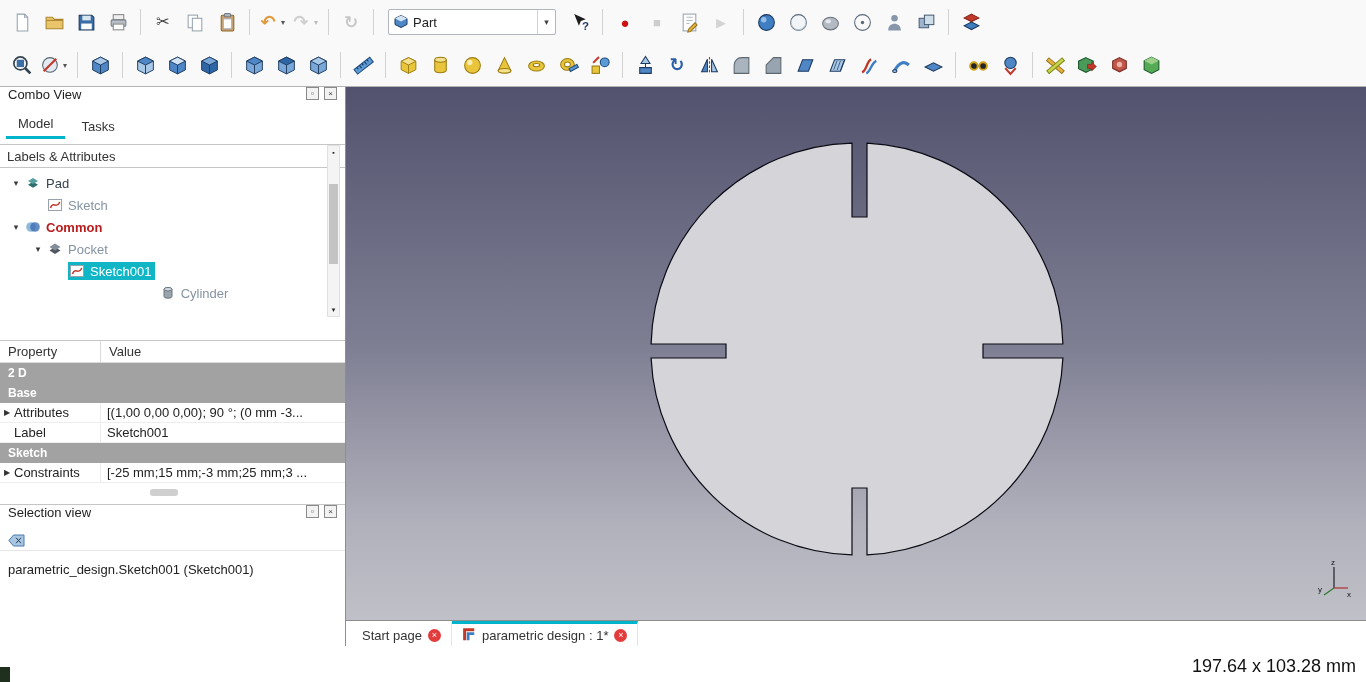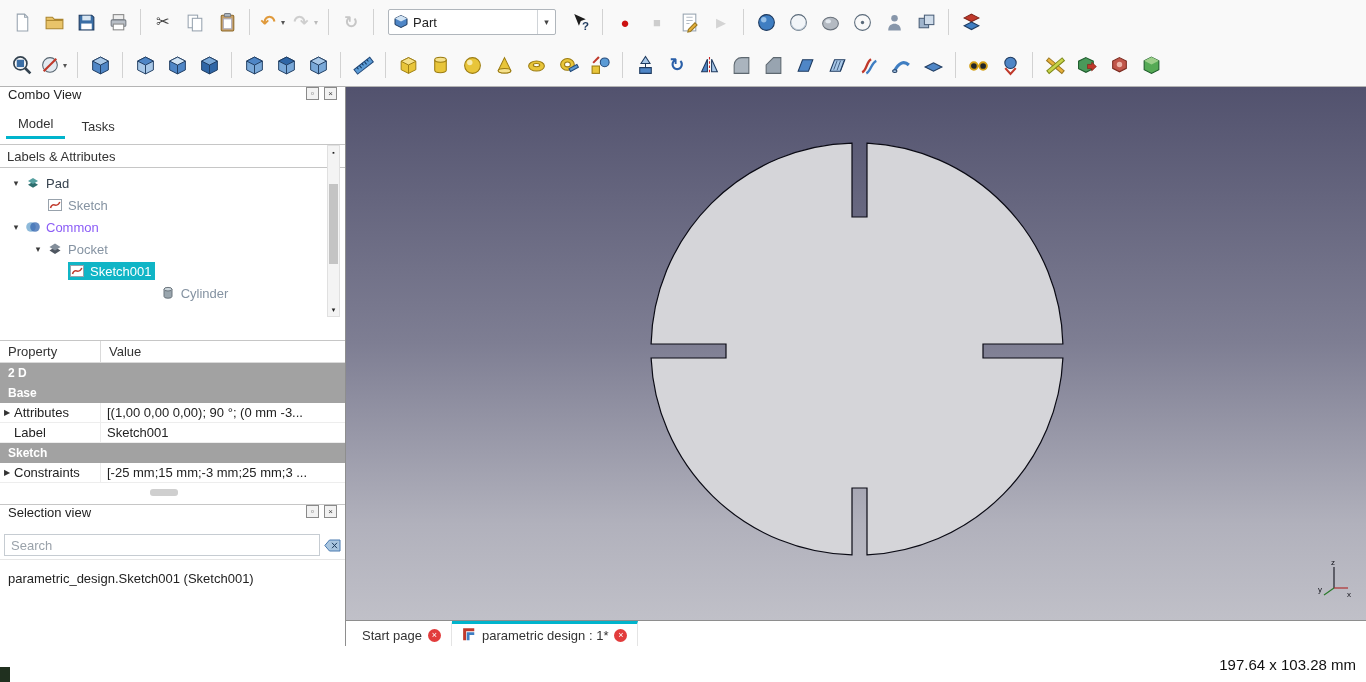--- a/index.html
+++ b/index.html
@@ -30,21 +30,21 @@
   #viewport3d svg.model{position:absolute;left:0;top:0;width:100%;height:100%}
   .axis-ind{position:absolute;right:14px;bottom:22px;width:36px;height:40px}
 
   
   #doc-tabs{height:26px;background:#fff;display:flex;align-items:stretch;border-top:1px solid #8e8e8e;padding-left:6px}
   .doc-tab{display:flex;align-items:center;gap:6px;padding:0 10px;color:#333;border-right:1px solid #e4e4e4;border-top:3px solid transparent}
   .doc-tab.active{border-top:3px solid #00b4cc}
   .doc-tab .fc-ic svg{width:14px;height:14px;display:block}
   .doc-close{width:13px;height:13px;border-radius:50%;background:#e23c3c;color:#fff;font-size:9px;line-height:1;display:flex;align-items:center;justify-content:center}
   #status-strip{height:36px;background:#fff;position:relative}
-  #status-dims{position:absolute;right:10px;top:10px;color:#111;font-size:15px}
+  #status-dims{position:absolute;right:10px;top:10px;color:#111;font-size:18px}
   #corner-grip{position:absolute;left:0;bottom:0;width:10px;height:15px;background:#20301f}
 
   
   .panel-title-row{height:26px;display:flex;align-items:flex-start;padding:0 8px;color:#222;flex:0 0 auto}
   .win-btns{margin-left:auto;display:flex;gap:5px}
   .win-btn{width:13px;height:13px;border:1px solid #8a8a8a;background:#f2f2f2;display:flex;align-items:center;justify-content:center;font-size:8px;line-height:1;color:#444;cursor:pointer}
   .cv-tabs{display:flex;height:26px;align-items:flex-end;padding-left:6px;gap:4px;flex:0 0 auto}
   .cv-tab{padding:3px 12px 5px;color:#333;cursor:pointer}
   .cv-tab.active{font-weight:normal;border-bottom:3px solid #00b4cc}
 
@@ -52,21 +52,21 @@
   .tree-header{height:24px;border-top:1px solid #c6c6c6;border-bottom:1px solid #c6c6c6;display:flex;align-items:center;padding:0 7px;color:#333}
   .tree-body{height:150px;padding-top:4px;overflow:hidden}
   .tree-row{height:22px;display:flex;align-items:center}
   .tree-exp{width:16px;text-align:center;font-size:9px;color:#3a3a3a;flex:0 0 16px}
   .tree-hit{display:flex;align-items:center;padding:1px 4px 1px 1px}
   .tree-hit.selected{background:#10b5c6}
   .tree-ic{width:17px;height:16px;margin-right:4px}
   .tree-ic svg{width:16px;height:16px;display:block}
   .tree-label{color:#8593a2}
   .tone-dark .tree-label{color:#36424e}
-  .bold .tree-label{font-weight:normal;color:#8b5cf6}
+  .bold .tree-label{font-weight:bold;color:#b91c1c}
   .tree-hit.selected .tree-label{color:#fff}
   .scrollbar{position:absolute;top:1px;right:5px;width:13px;bottom:1px;background:#f4f4f4;border:1px solid #e0e0e0}
   .sb-btn{height:12px;display:flex;align-items:center;justify-content:center;font-size:7px;color:#222;cursor:pointer}
   .sb-btn.bottom{position:absolute;bottom:0;left:0;right:0}
   .sb-thumb{position:absolute;left:1px;right:1px;top:38px;height:80px;background:#c4c4c4;cursor:pointer}
 
   .prop-wrap{margin-top:22px;border-top:1px solid #c6c6c6;flex:0 0 auto}
   .prop-header{display:flex;height:22px;border-bottom:1px solid #dadada;align-items:center;color:#333}
   .ph1{width:100px;padding-left:8px}
   .ph2{flex:1;padding-left:8px;border-left:1px solid #dadada;align-self:stretch;display:flex;align-items:center}
@@ -688,21 +688,20 @@
 
     <div class="sel-section">
       <div class="panel-title-row">
         <span>Selection view</span>
         <span class="win-btns">
           <span class="win-btn">▫</span>
           <span class="win-btn">×</span>
         </span>
       </div>
       <div class="search-row">
-        <input class="search-input" placeholder="Search" style="">
         <button class="clear-btn"><span><svg viewBox="0 0 17 13">
                 <path d="M5.5 1h10.5v11H5.5L.8 6.5z" fill="#a9c6e0" stroke="#4a7ab0"></path>
                 <path d="M8 3.8l5 5.4M13 3.8L8 9.2" stroke="#1e3c5c" fill="none"></path>
               </svg></span></button>
       </div>
       <div class="sel-text">parametric_design.Sketch001 (Sketch001)</div>
     </div>
   </div>
 
   <div id="viewport-col">

